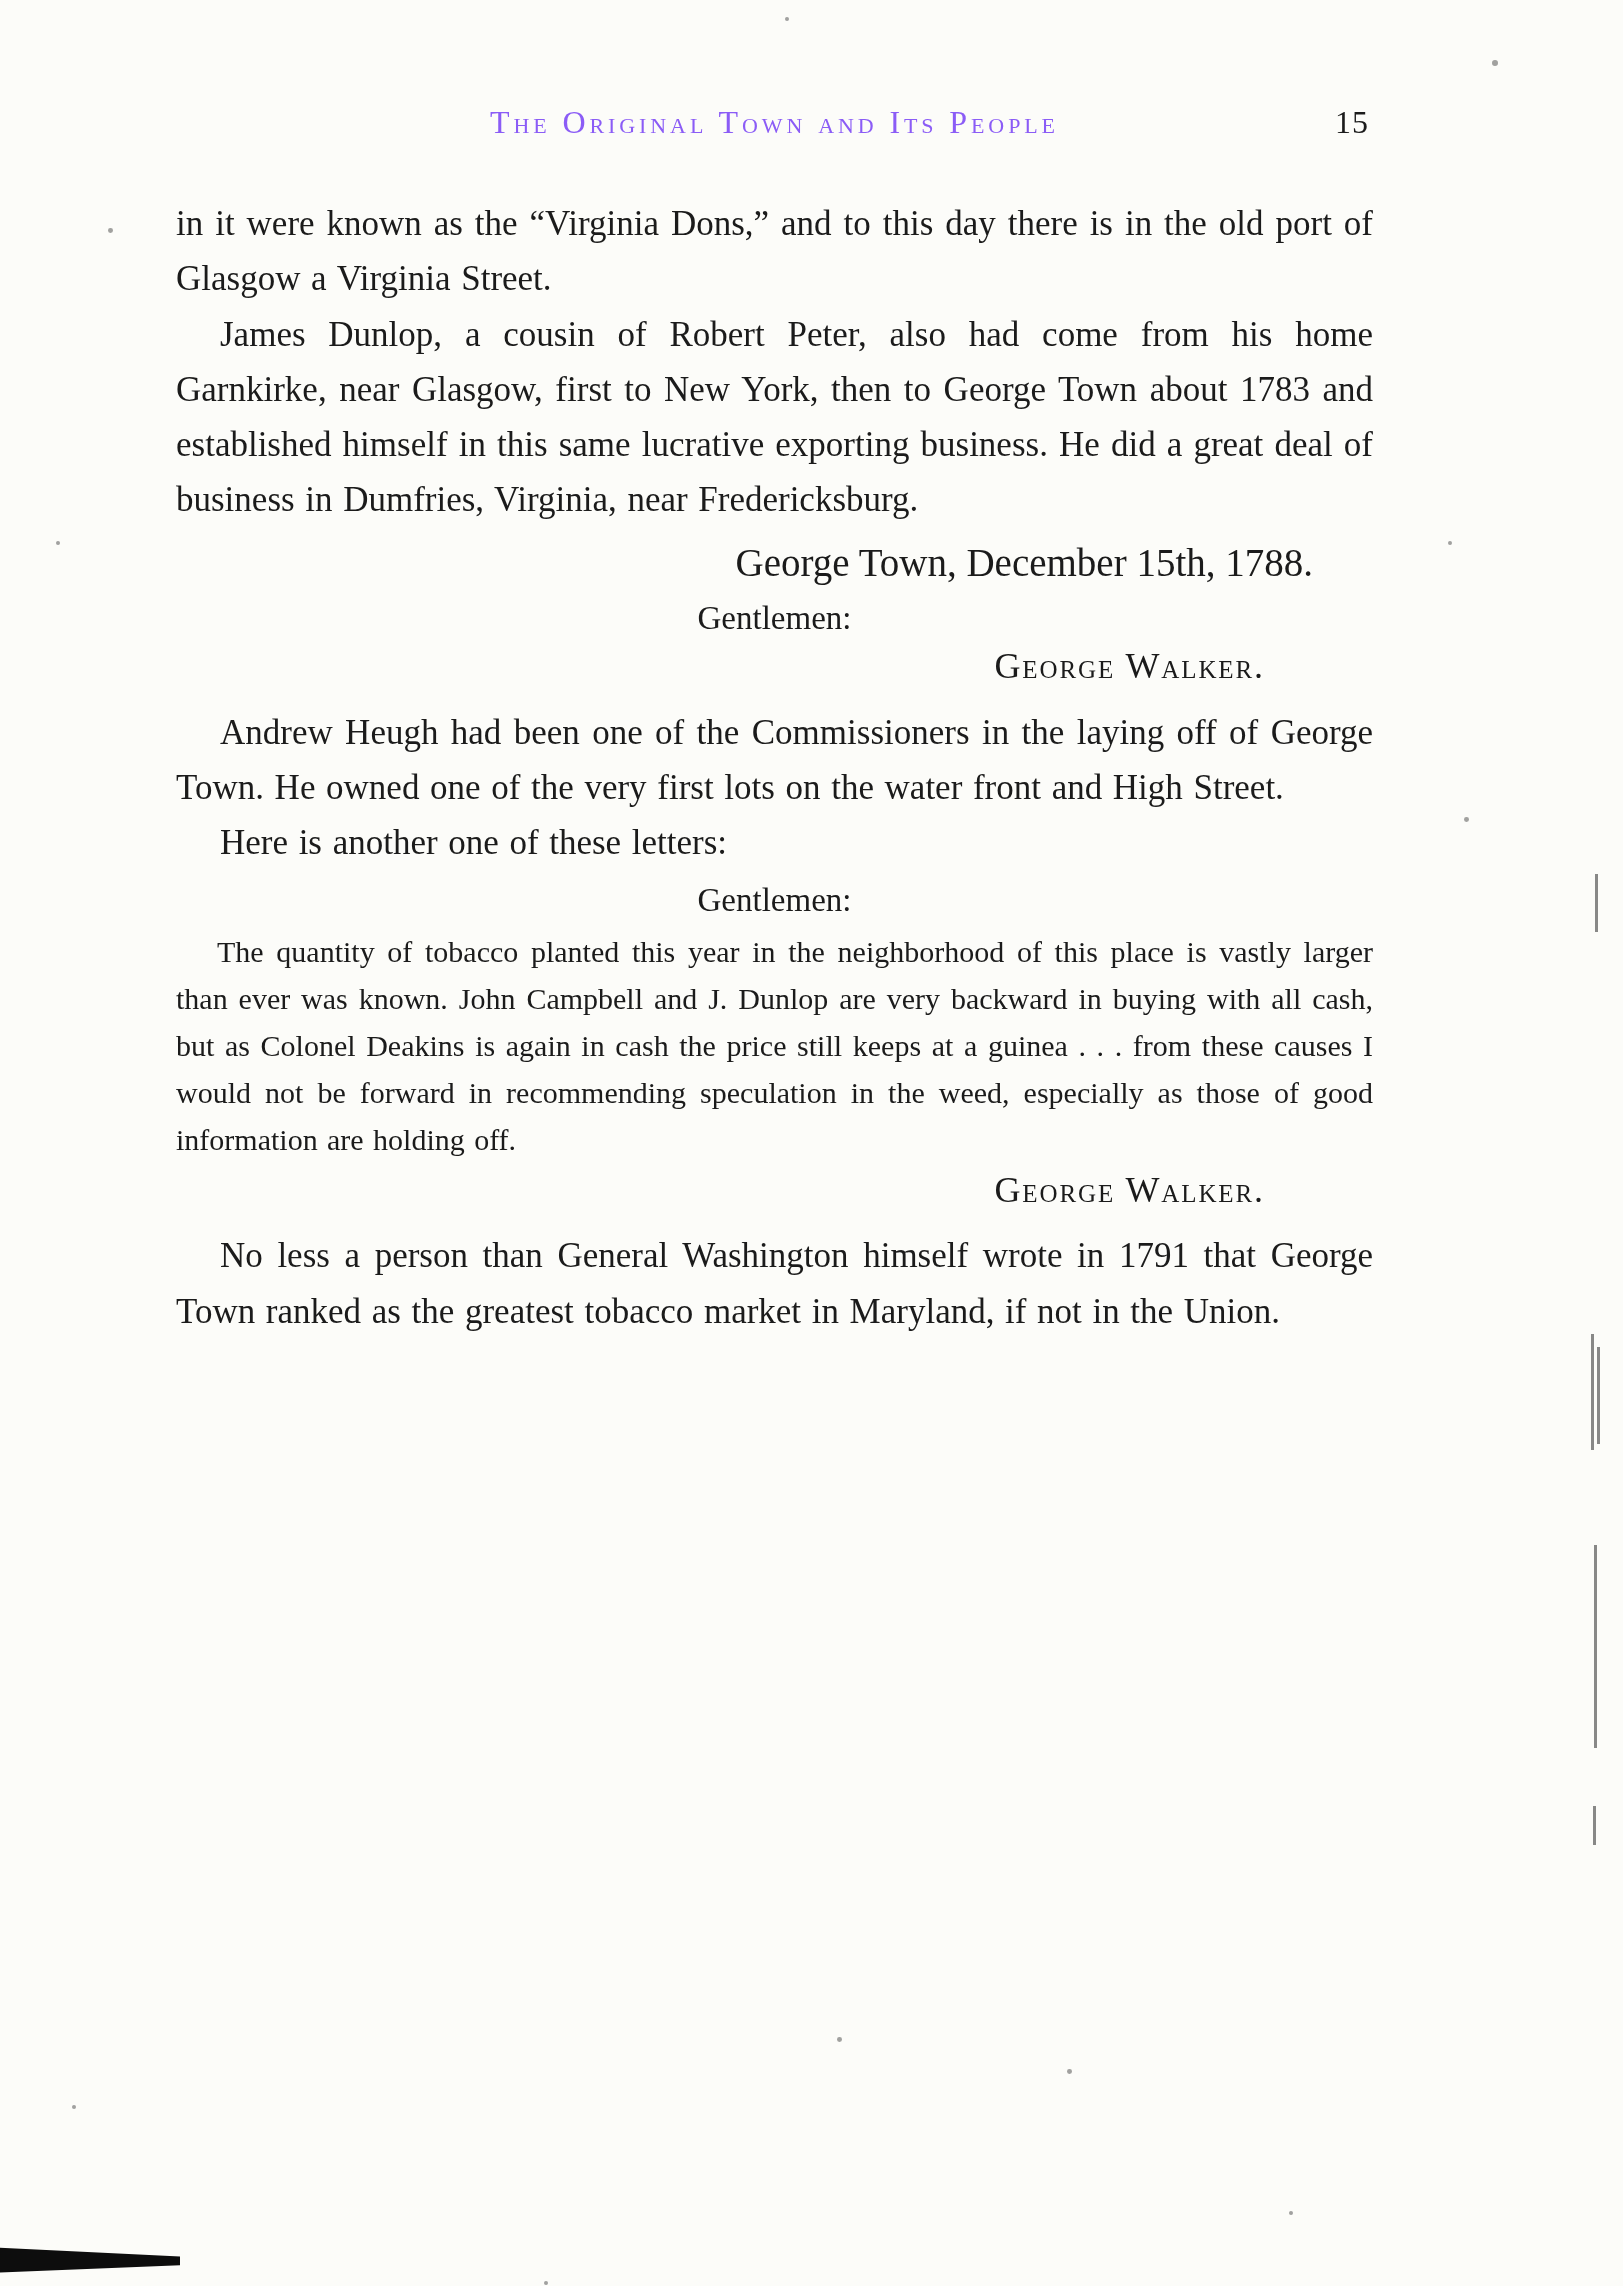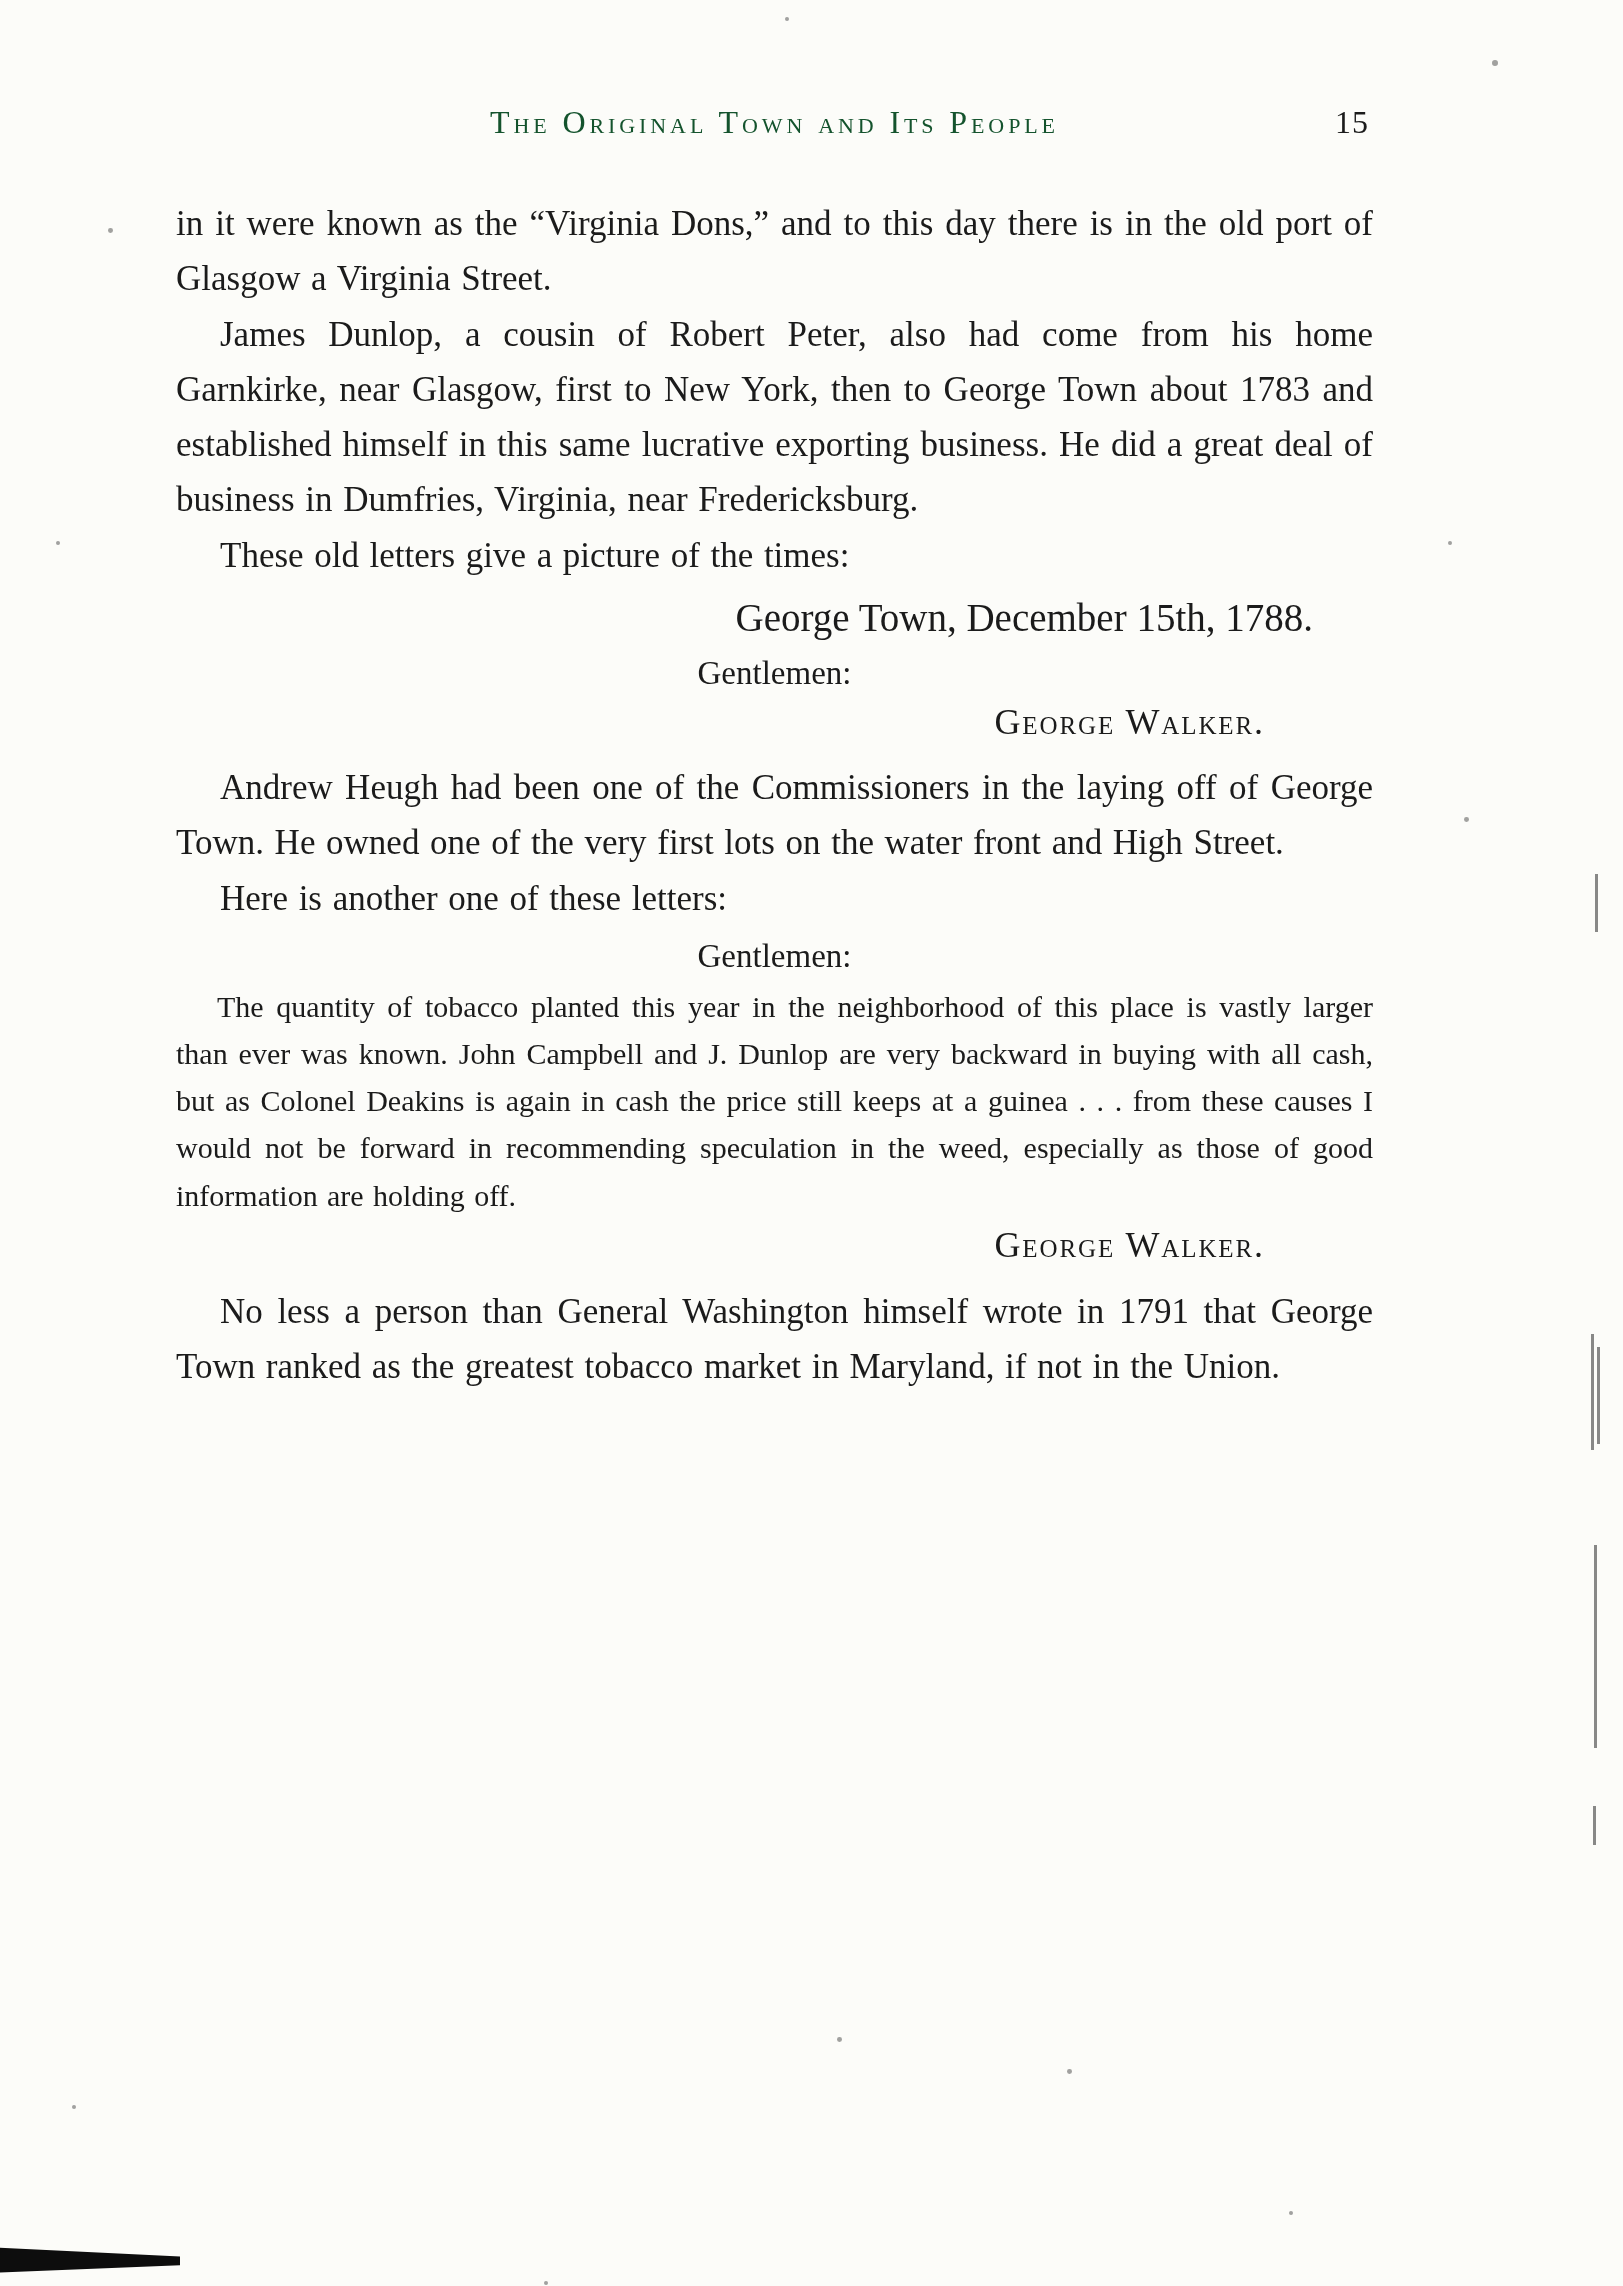--- a/index.html
+++ b/index.html
@@ -27,21 +27,21 @@
   .running-head {
     position: relative;
     text-align: center;
     margin-bottom: 50px;
     height: 42px;
   }
   .running-title {
     font-variant: small-caps;
     letter-spacing: 3.9px;
     font-size: 32px;
-    color: #14532d;
+    color: #8b5cf6;
   }
   .page-number {
     position: absolute;
     right: 3.9px;
     top: 0;
     font-size: 32px;
     letter-spacing: 1px;
   }
   
   .para {
@@ -113,21 +113,20 @@
 
     <div class="running-head">
       <span class="running-title">The Original Town and Its People</span>
       <span class="page-number">15</span>
     </div>
 
     <p class="para no-indent">in it were known as the “Virginia Dons,” and to this day there is in the old port of Glasgow a Virginia Street.</p>
 
     <p class="para">James Dunlop, a cousin of Robert Peter, also had come from his home Garnkirke, near Glasgow, first to New York, then to George Town about 1783 and established himself in this same lucrative exporting business.  He did a great deal of business in Dumfries, Virginia, near Fredericksburg.</p>
 
-    <p class="para">These old letters give a picture of the times:</p>
 
     <div class="letter">
       <p class="letter-dateline">George Town, December 15th, 1788.</p>
       <p class="letter-salutation">Gentlemen:</p>
       <p class="letter-signature">George Walker.</p>
     </div>
 
     <p class="para">Andrew Heugh had been one of the Commissioners in the laying off of George Town.  He owned one of the very first lots on the water front and High Street.</p>
 
     <p class="para">Here is another one of these letters:</p>

